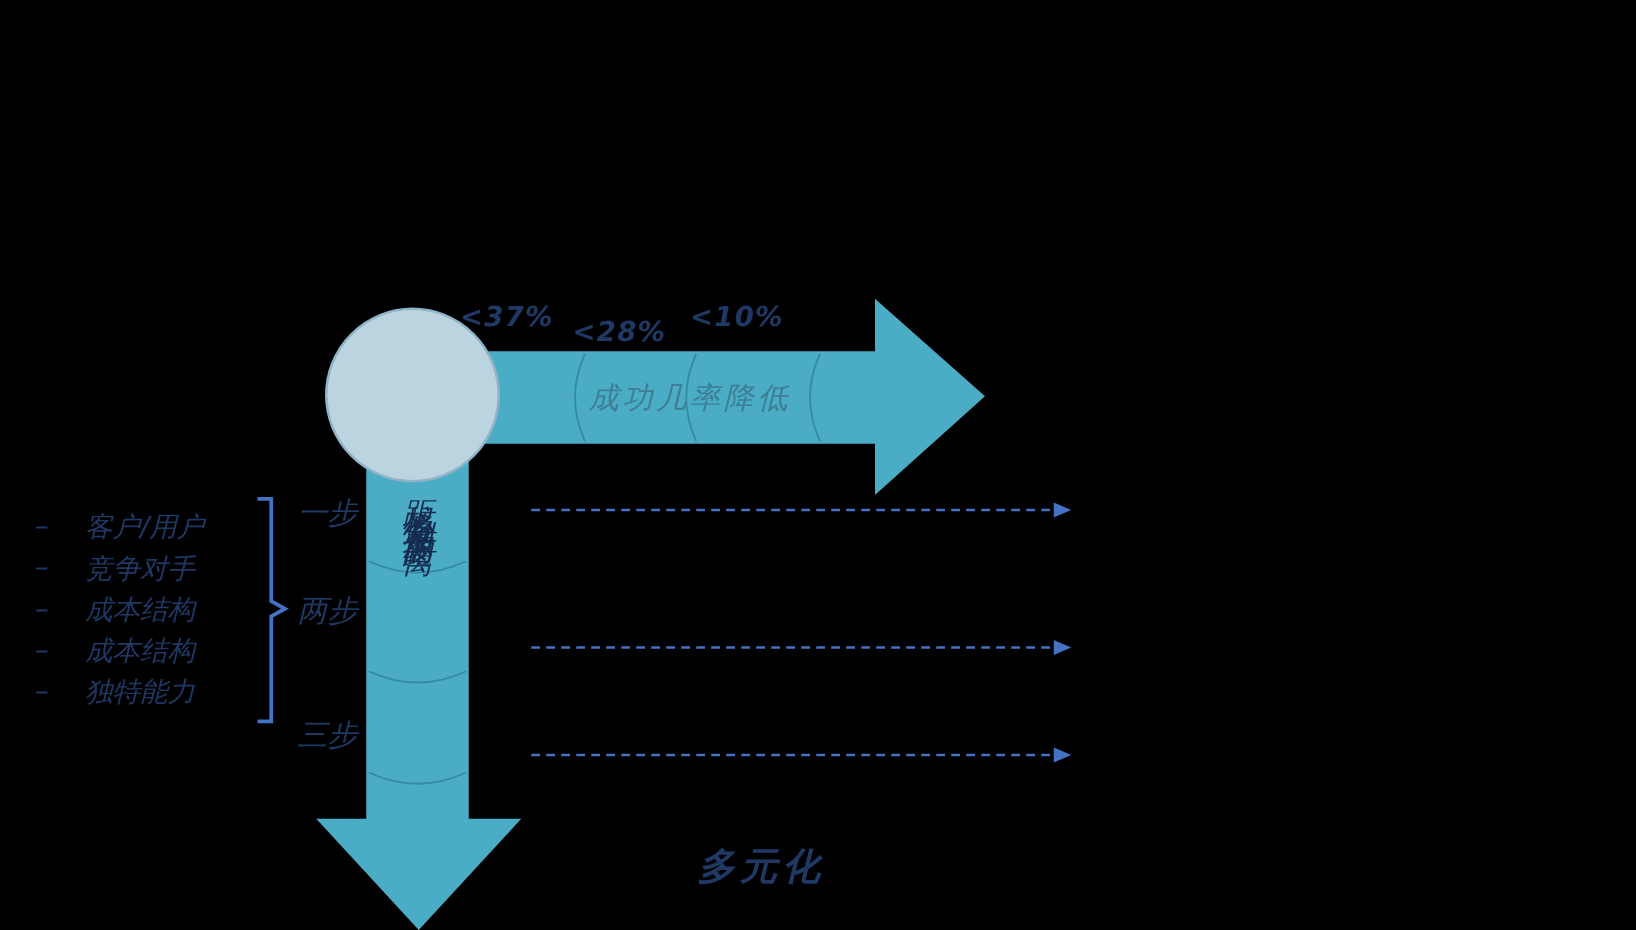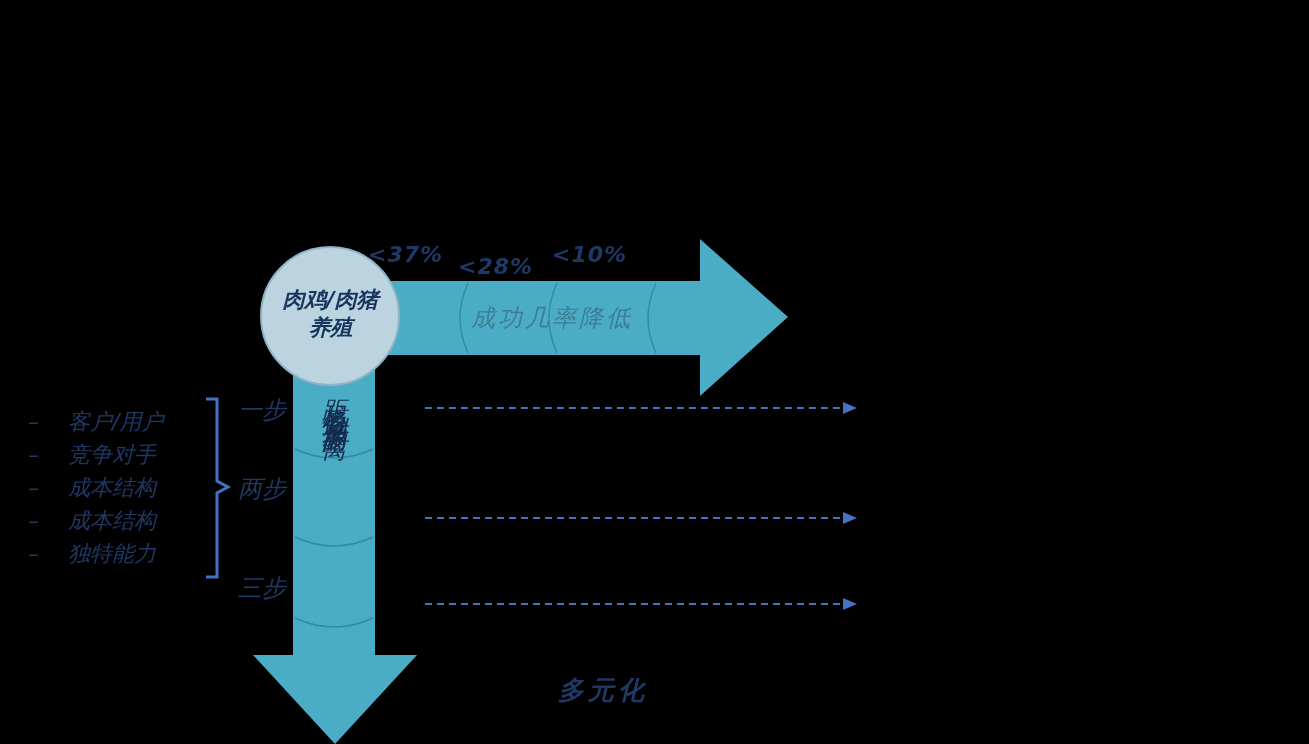--- a/index.html
+++ b/index.html
@@ -81,21 +81,21 @@
     font-size: 24px;
     white-space: nowrap;
   }
   .step-1 { left: 238px; top: 394px; }
   .step-2 { left: 238px; top: 473px; }
   .step-3 { left: 238px; top: 561px; margin-top: 11px; }
 
   .bottom-label {
     left: 558px; top: 673px;
     color: var(--navy, #1F3864);
-    font-size: 26px;
+    font-size: 30px;
     font-weight: 600;
     letter-spacing: 4px;
     white-space: nowrap;
   }
 </style>
 </head>
 <body>
 
 <div class="canvas">
 
@@ -124,24 +124,20 @@
     <polygon points="843,512 843,524 857,518" class="dash-head"></polygon>
 
     <line x1="425" y1="604" x2="843" y2="604" class="dash-line"></line>
     <polygon points="843,598 843,610 857,604" class="dash-head"></polygon>
   </svg>
 
   <div class="abs pct" style="left:368px; top:242px;">&lt;37%</div>
   <div class="abs pct" style="left:458px; top:242px;margin-top:12px;">&lt;28%</div>
   <div class="abs pct" style="left:552px; top:242px;">&lt;10%</div>
 
-  <div class="abs hub-label">
-    <div>肉鸡/肉猪</div>
-    <div>养殖</div>
-  </div>
 
   <div class="abs h-arrow-label">成功几率降低</div>
 
   <div class="abs v-arrow-label">距核心盈利来源的距离</div>
 
   <div class="abs left-list">
     <div class="row">
       <span class="dash">–</span>
       <span>客户/用户</span>
     </div>

